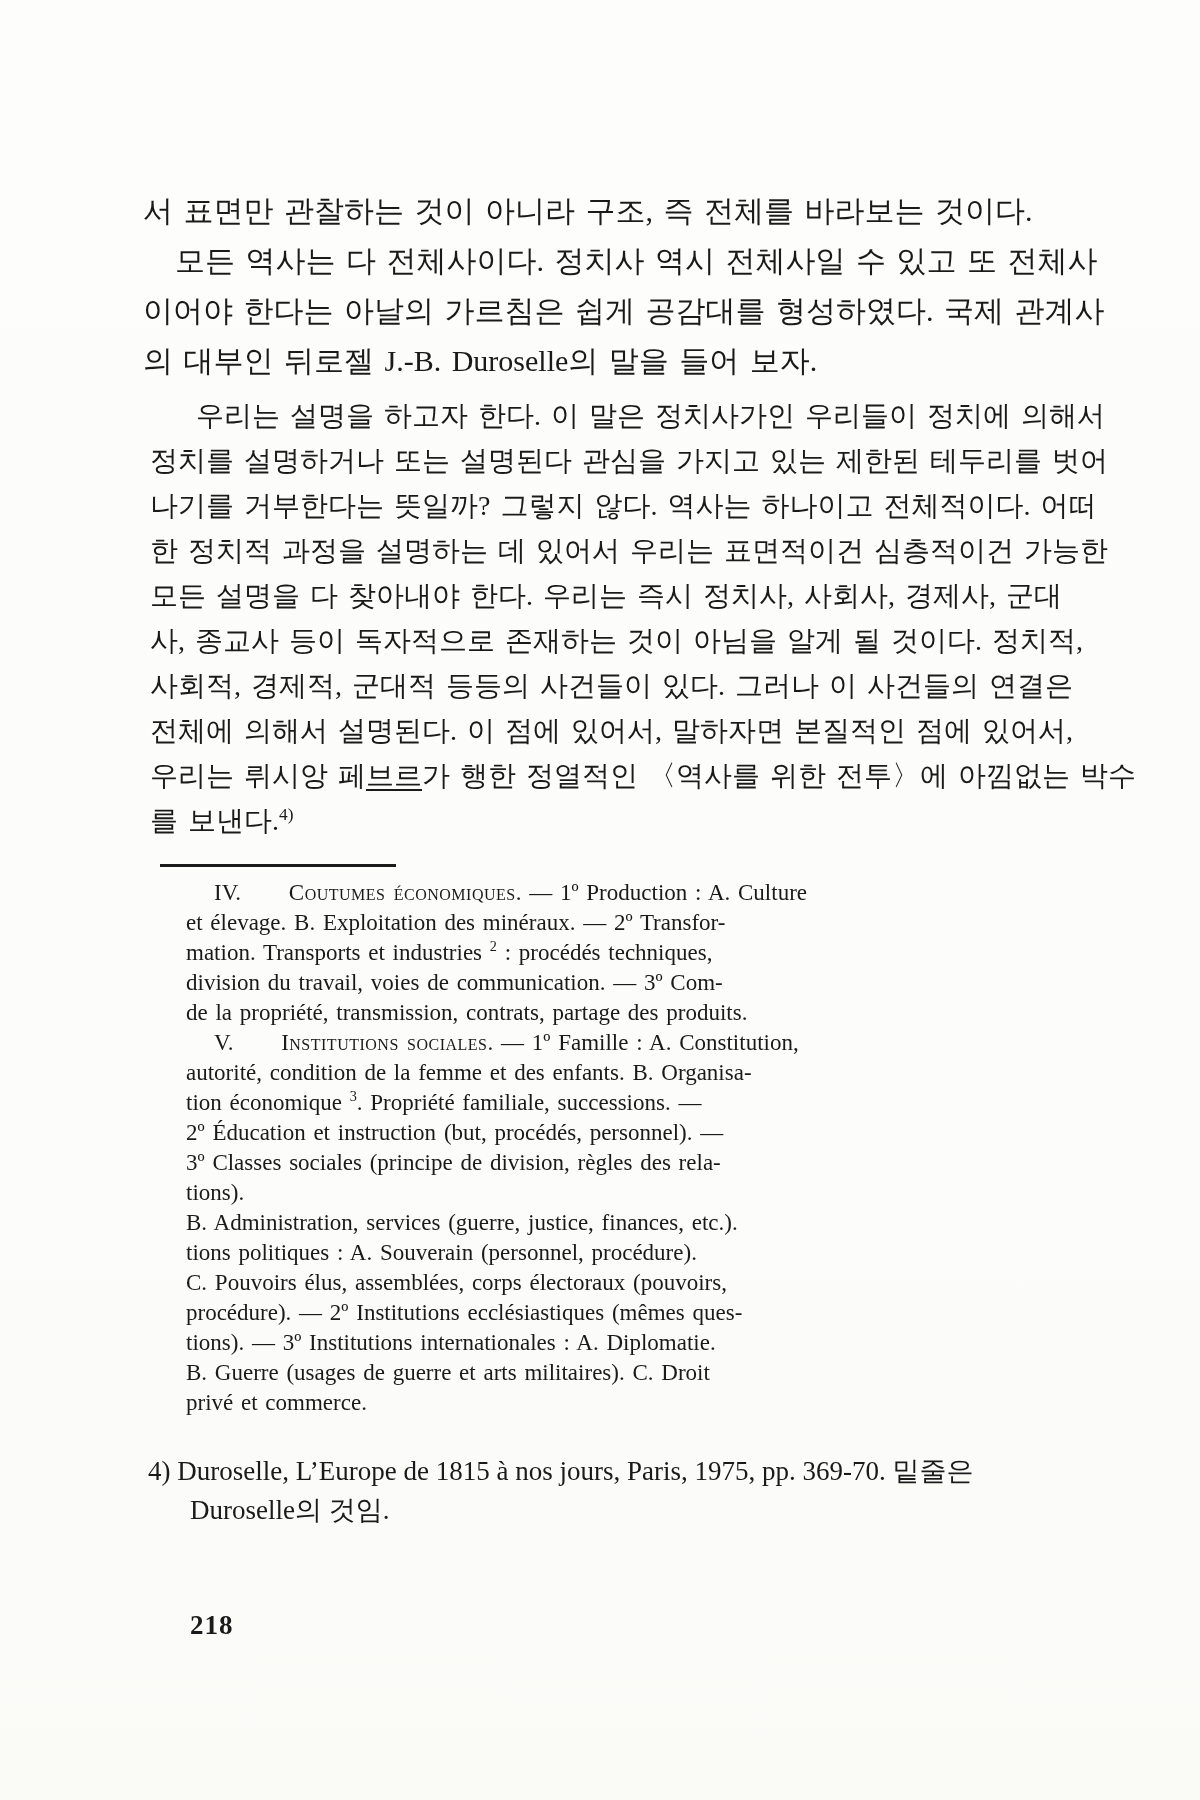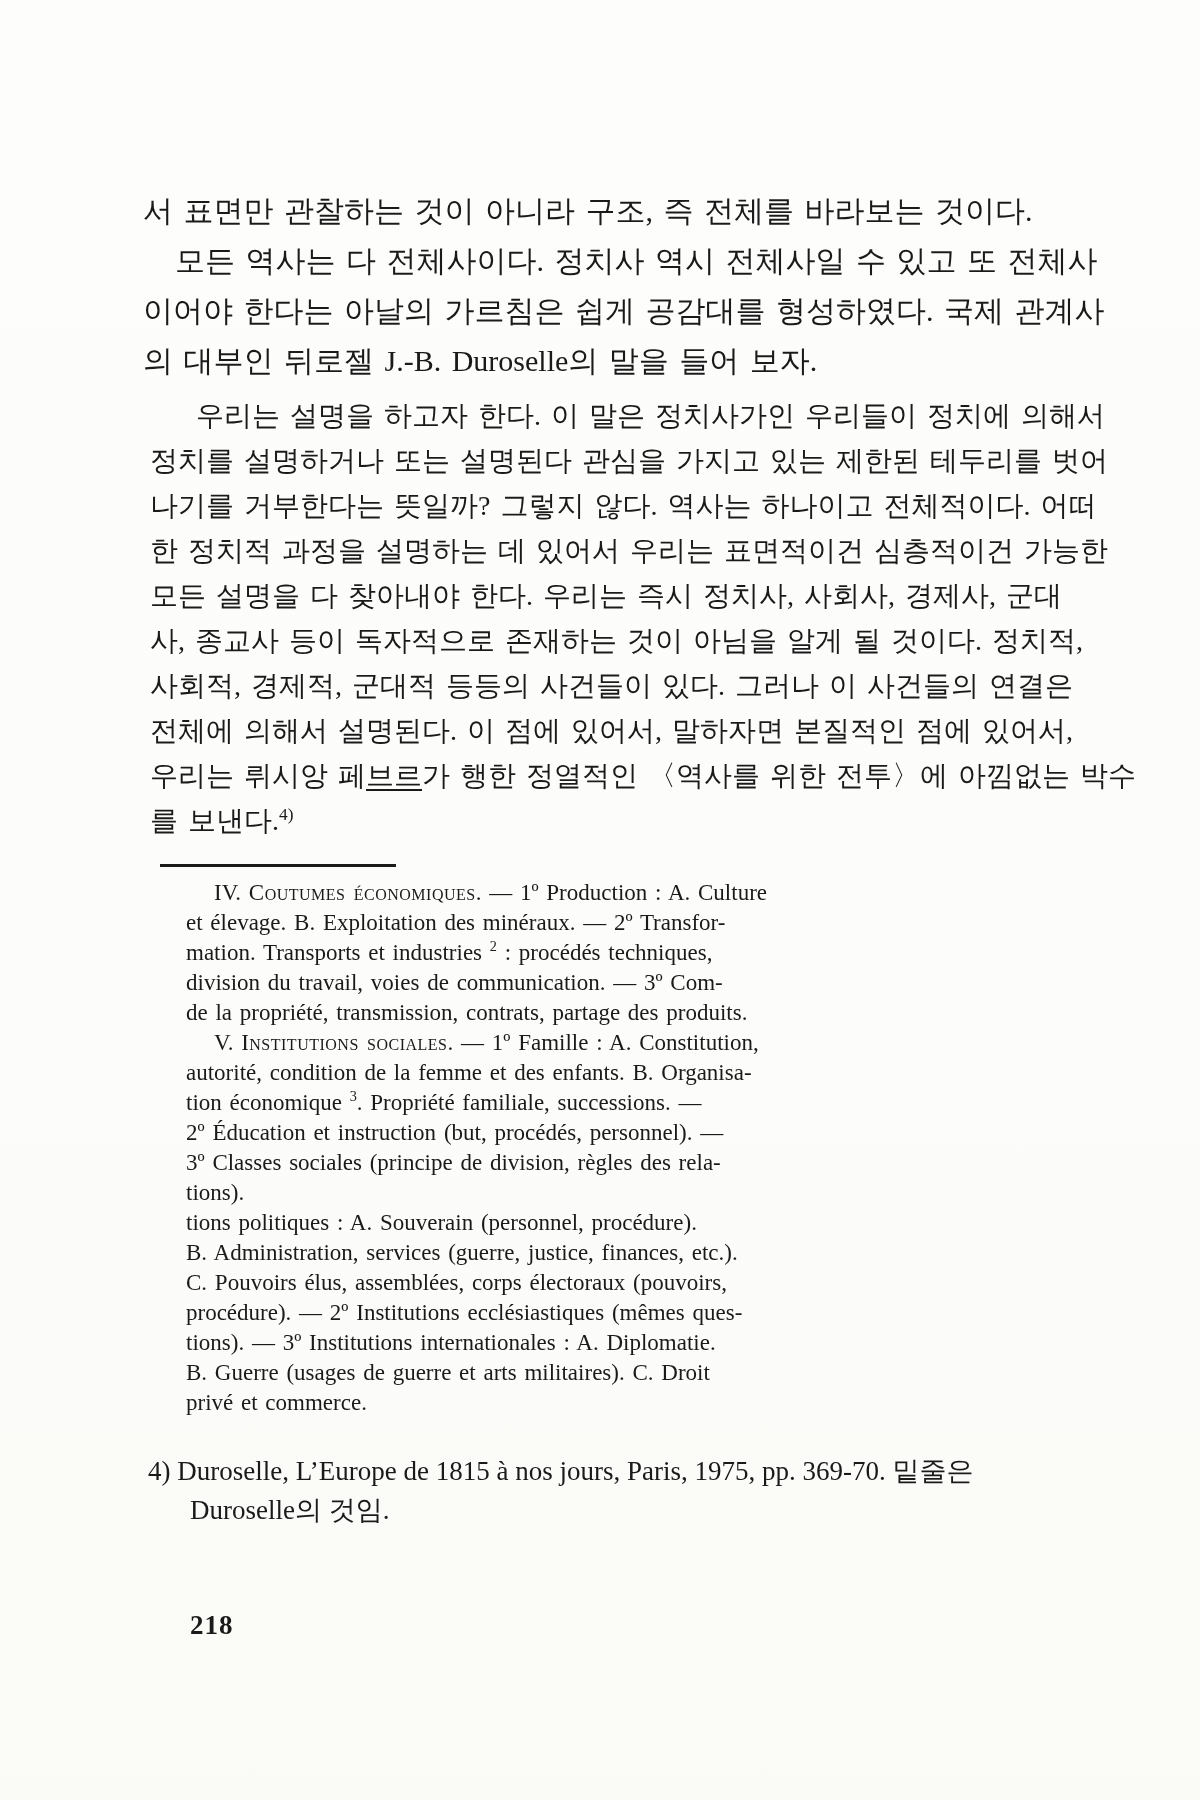--- a/index.html
+++ b/index.html
@@ -18,21 +18,21 @@
 
   .para{left:143px;top:142px;font-size:30px;line-height:50px;word-spacing:3px;margin-top:44px;--ind:32px;}
   .quote{left:150px;top:393px;font-size:28px;line-height:45px;word-spacing:3px;--ind:46px;}
   .rule{position:absolute;left:160px;top:864px;width:236px;height:3px;background:#1b1b1b;}
   .outline{left:186px;top:878px;font-size:23px;line-height:30px;word-spacing:2px;--ind:28px;}
   .footnote{left:148px;top:1452px;font-size:27px;line-height:39px;--ind:42px;}
   .pagenum{position:absolute;left:190px;top:1610px;font-size:27px;font-weight:700;letter-spacing:1px;}
 
   .s-r{font-style:normal;}
   .s-i{}
-  .s-sc{font-variant:small-caps;letter-spacing:0.5px;}
+  .s-sc{font-variant:small-caps;letter-spacing:0.5px;margin-left:40px;}
   .s-sup{vertical-align:super;font-size:0.62em;line-height:0;}
   .s-u{text-decoration:underline;text-underline-offset:4px;text-decoration-thickness:2px;}
 </style>
 </head>
 <body>
 
 <div class="page">
 
   <div class="block para">
       <div class="tline"><span class="s-r">서 표면만 관찰하는 것이 아니라 구조, 즉 전체를 바라보는 것이다.</span></div>
@@ -61,22 +61,22 @@
       <div class="tline"><span class="s-r">et élevage. </span><span class="s-i">B.</span><span class="s-r"> Exploitation des minéraux. — 2º </span><span class="s-i">Transfor-</span></div>
       <div class="tline"><span class="s-i">mation. Transports et industries </span><span class="s-sup">2</span><span class="s-r"> : procédés techniques,</span></div>
       <div class="tline"><span class="s-r">division du travail, voies de communication. — 3º </span><span class="s-i">Com-</span></div>
       <div class="tline"><span class="s-r">de la propriété, transmission, contrats, partage des produits.</span></div>
       <div class="tline indent"><span class="s-r">V. </span><span class="s-sc">Institutions sociales</span><span class="s-r">. — 1º </span><span class="s-i">Famille</span><span class="s-r"> : </span><span class="s-i">A.</span><span class="s-r"> Constitution,</span></div>
       <div class="tline"><span class="s-r">autorité, condition de la femme et des enfants. </span><span class="s-i">B.</span><span class="s-r"> Organisa-</span></div>
       <div class="tline"><span class="s-r">tion économique </span><span class="s-sup">3</span><span class="s-r">. Propriété familiale, successions. —</span></div>
       <div class="tline"><span class="s-r">2º </span><span class="s-i">Éducation et instruction</span><span class="s-r"> (but, procédés, personnel). —</span></div>
       <div class="tline"><span class="s-r">3º </span><span class="s-i">Classes sociales</span><span class="s-r"> (principe de division, règles des rela-</span></div>
       <div class="tline"><span class="s-r">tions).</span></div>
+      <div class="tline"><span class="s-i">B.</span><span class="s-r"> Administration, services (guerre, justice, finances, etc.).</span></div>
       <div class="tline"><span class="s-i">tions politiques</span><span class="s-r"> : </span><span class="s-i">A.</span><span class="s-r"> Souverain (personnel, procédure).</span></div>
-      <div class="tline"><span class="s-i">B.</span><span class="s-r"> Administration, services (guerre, justice, finances, etc.).</span></div>
       <div class="tline"><span class="s-i">C.</span><span class="s-r"> Pouvoirs élus, assemblées, corps électoraux (pouvoirs,</span></div>
       <div class="tline"><span class="s-r">procédure). — 2º </span><span class="s-i">Institutions ecclésiastiques</span><span class="s-r"> (mêmes ques-</span></div>
       <div class="tline"><span class="s-r">tions). — 3º </span><span class="s-i">Institutions internationales</span><span class="s-r"> : </span><span class="s-i">A.</span><span class="s-r"> Diplomatie.</span></div>
       <div class="tline"><span class="s-i">B.</span><span class="s-r"> Guerre (usages de guerre et arts militaires). </span><span class="s-i">C.</span><span class="s-r"> Droit</span></div>
       <div class="tline"><span class="s-r">privé et commerce.</span></div>
     </div>
 
   <div class="block footnote">
       <div class="tline"><span class="s-r">4) Duroselle, </span><span class="s-i">L’Europe de</span><span class="s-r"> 1815 </span><span class="s-i">à nos jours</span><span class="s-r">, Paris, 1975, pp. 369-70. 밑줄은</span></div>
       <div class="tline indent"><span class="s-r">Duroselle의 것임.</span></div>

